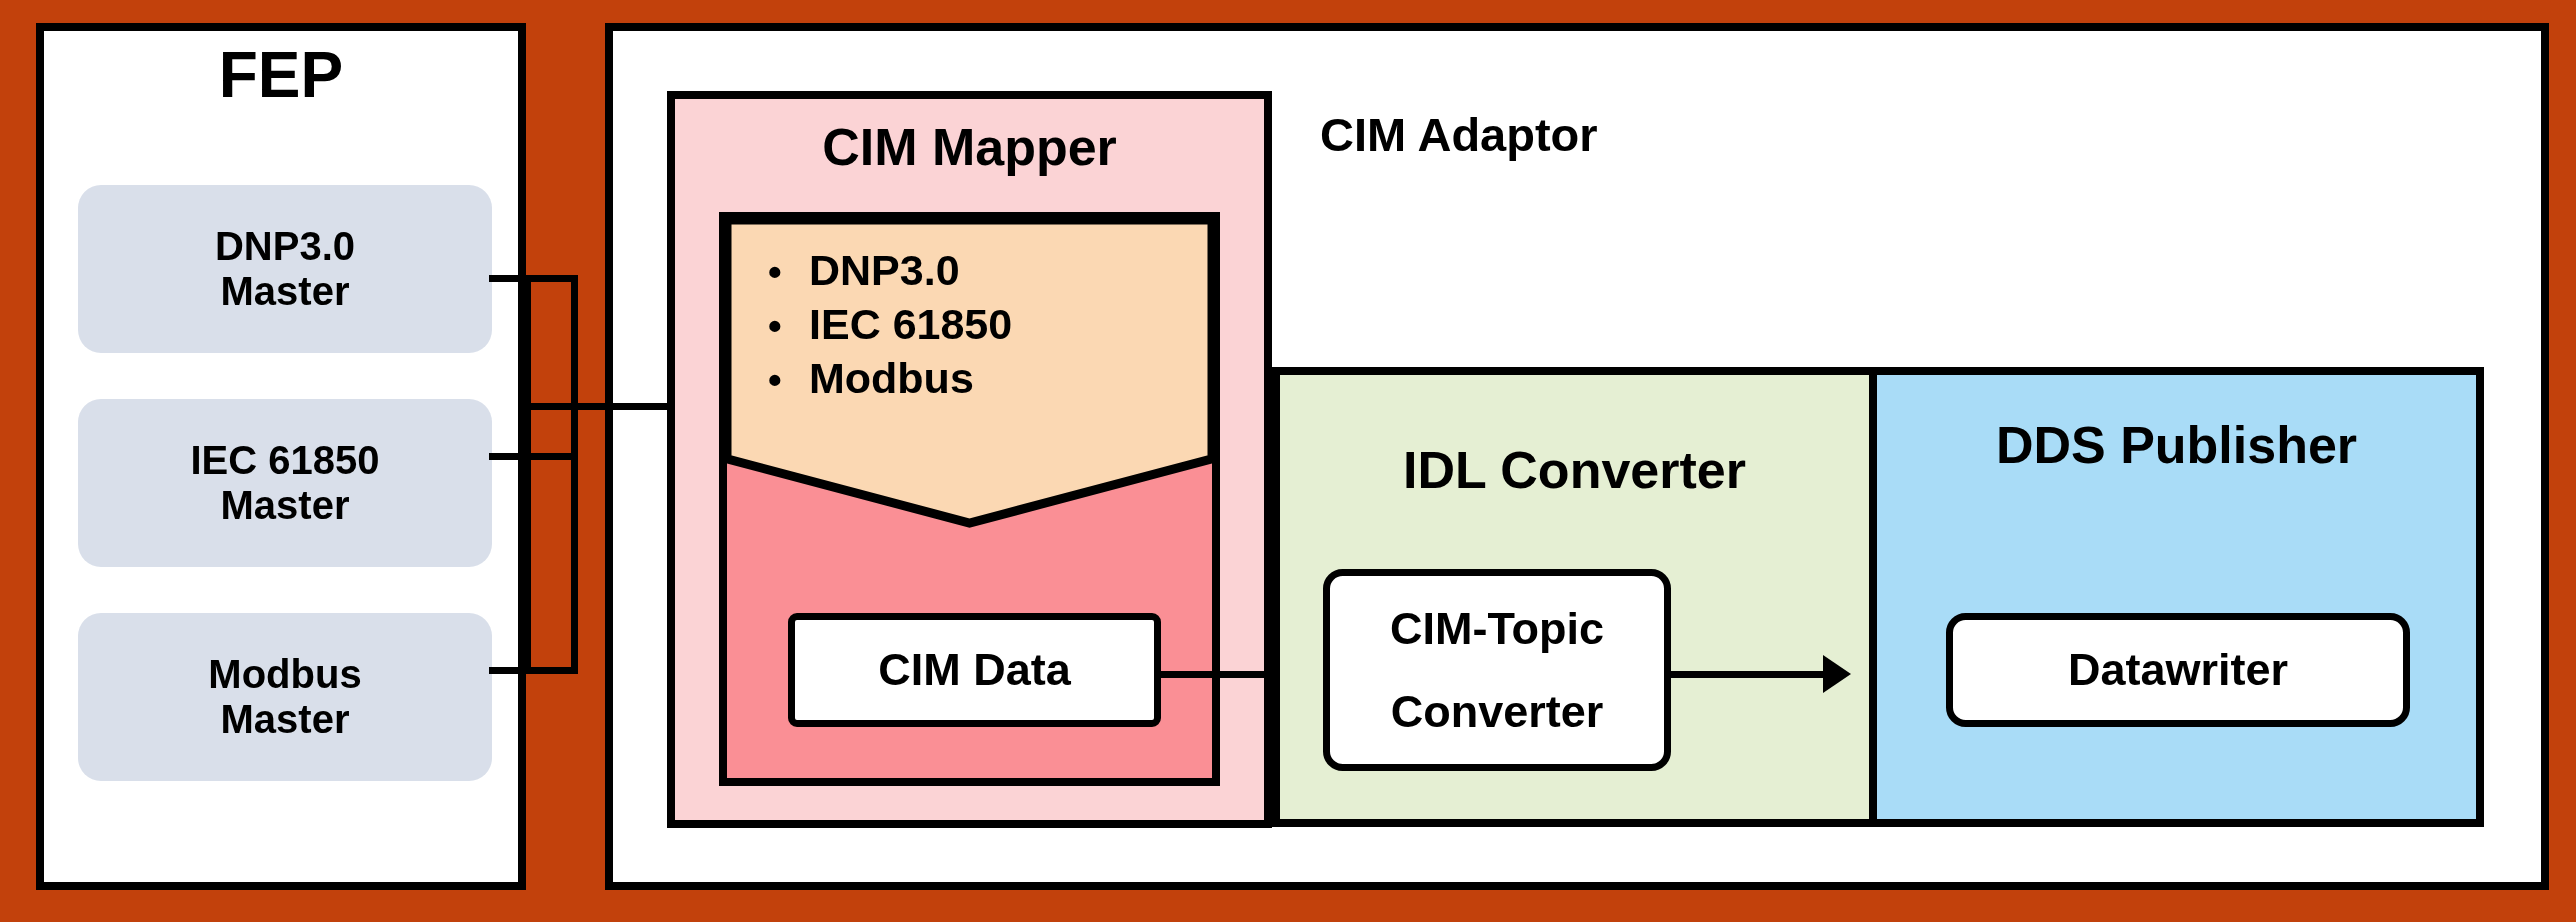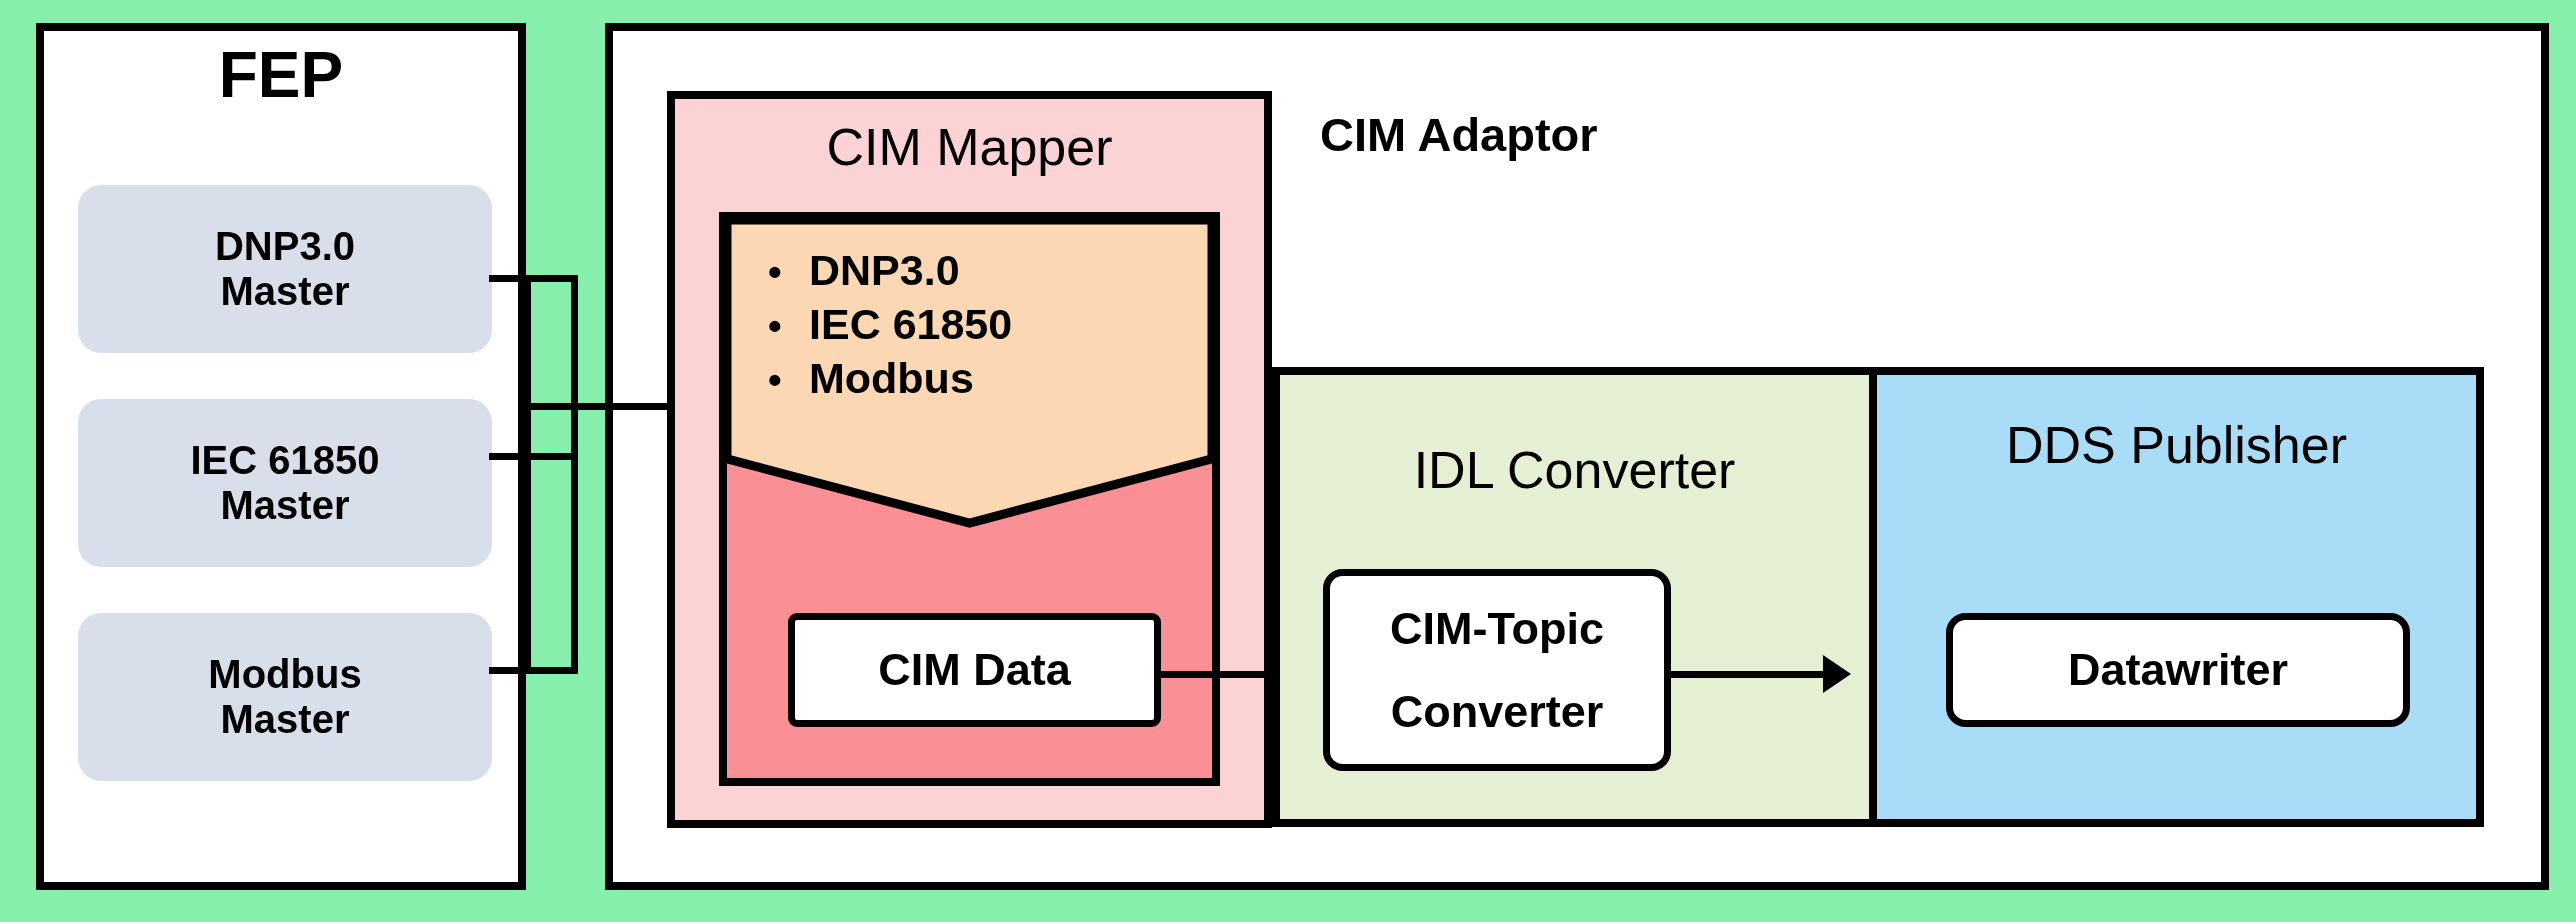--- a/index.html
+++ b/index.html
@@ -8,21 +8,21 @@
     padding: 0;
     background: #ffffff;
   }
   body {
     font-family: "Liberation Sans", sans-serif;
   }
   #stage {
     position: relative;
     width: 2576px;
     height: 923px;
-    background: #86efac;
+    background: #c2410c;
     overflow: hidden;
   }
 
   
   .abs { position: absolute; box-sizing: border-box; }
 
   
   .outer-box {
     border: 8px solid #000000;
     background: #ffffff;
@@ -39,21 +39,21 @@
   }
   .title-adaptor {
     font-size: 47px;
     font-weight: bold;
     color: #000000;
     text-align: left;
     line-height: 1;
   }
   .panel-title {
     font-size: 52px;
-    font-weight: normal;
+    font-weight: bold;
     color: #000000;
     text-align: center;
     line-height: 1;
     white-space: nowrap;
   }
 
   
   .chip {
     background: #d9dfea;
     border-radius: 23px;

